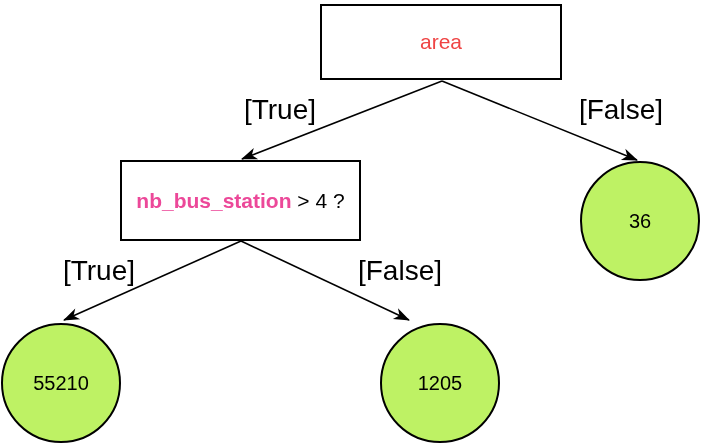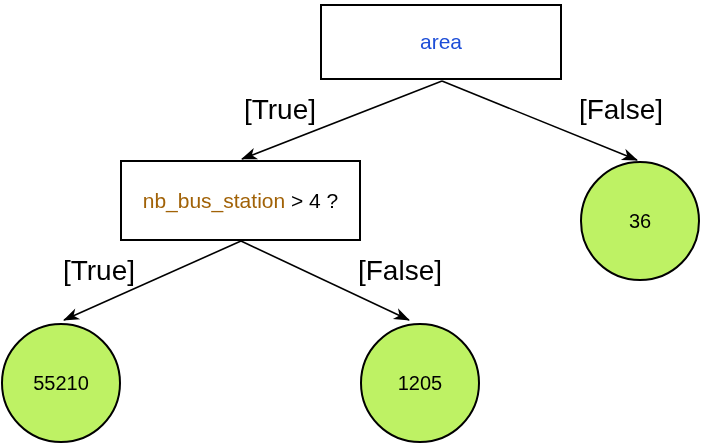--- a/index.html
+++ b/index.html
@@ -61,35 +61,35 @@
         <path d="M2,2 L18,8 L2,14 L6.5,8 Z" fill="#000000"></path>
       </marker>
     </defs>
     <line x1="442" y1="81" x2="242" y2="159" stroke="#000000" stroke-width="1.6" marker-end="url(#arrowhead)"></line>
     <line x1="442" y1="81" x2="637" y2="160" stroke="#000000" stroke-width="1.6" marker-end="url(#arrowhead)"></line>
     <line x1="241" y1="241" x2="64" y2="320" stroke="#000000" stroke-width="1.6" marker-end="url(#arrowhead)"></line>
     <line x1="241" y1="241" x2="409" y2="320" stroke="#000000" stroke-width="1.6" marker-end="url(#arrowhead)"></line>
   </svg>
 
   <div class="dnode" style="left:320px; top:4px; width:242px; height:76px;">
-    <span class="feat" style="color: #1d4ed8;">area</span>
+    <span class="feat" style="color: #ef4444;">area</span>
   </div>
 
   <div class="dnode" style="left:120px; top:160px; width:241px; height:81px;">
-    <span class="feat" style="color: #a16207;">nb_bus_station</span><span> &gt; 4 ?</span>
+    <span class="feat" style="color: #ec4899; font-weight: bold;">nb_bus_station</span><span> &gt; 4 ?</span>
   </div>
 
   <div class="edge-label" style="left:280px; top:110px;">[True]</div>
   <div class="edge-label" style="left:621px; top:110px;">[False]</div>
   <div class="edge-label" style="left:99px; top:271px;">[True]</div>
   <div class="edge-label" style="left:400px; top:271px;">[False]</div>
 
   <div class="leaf" style="left:580px; top:161px; width:120px; height:120px;">
     <span>36</span>
   </div>
   <div class="leaf" style="left:1px; top:323px; width:120px; height:120px;">
     <span>55210</span>
   </div>
-  <div class="leaf" style="left:360px; top:323px; width:120px; height:120px;">
+  <div class="leaf" style="left:380px; top:323px; width:120px; height:120px;">
     <span>1205</span>
   </div>
 
 </div>
 
 </body></html>

